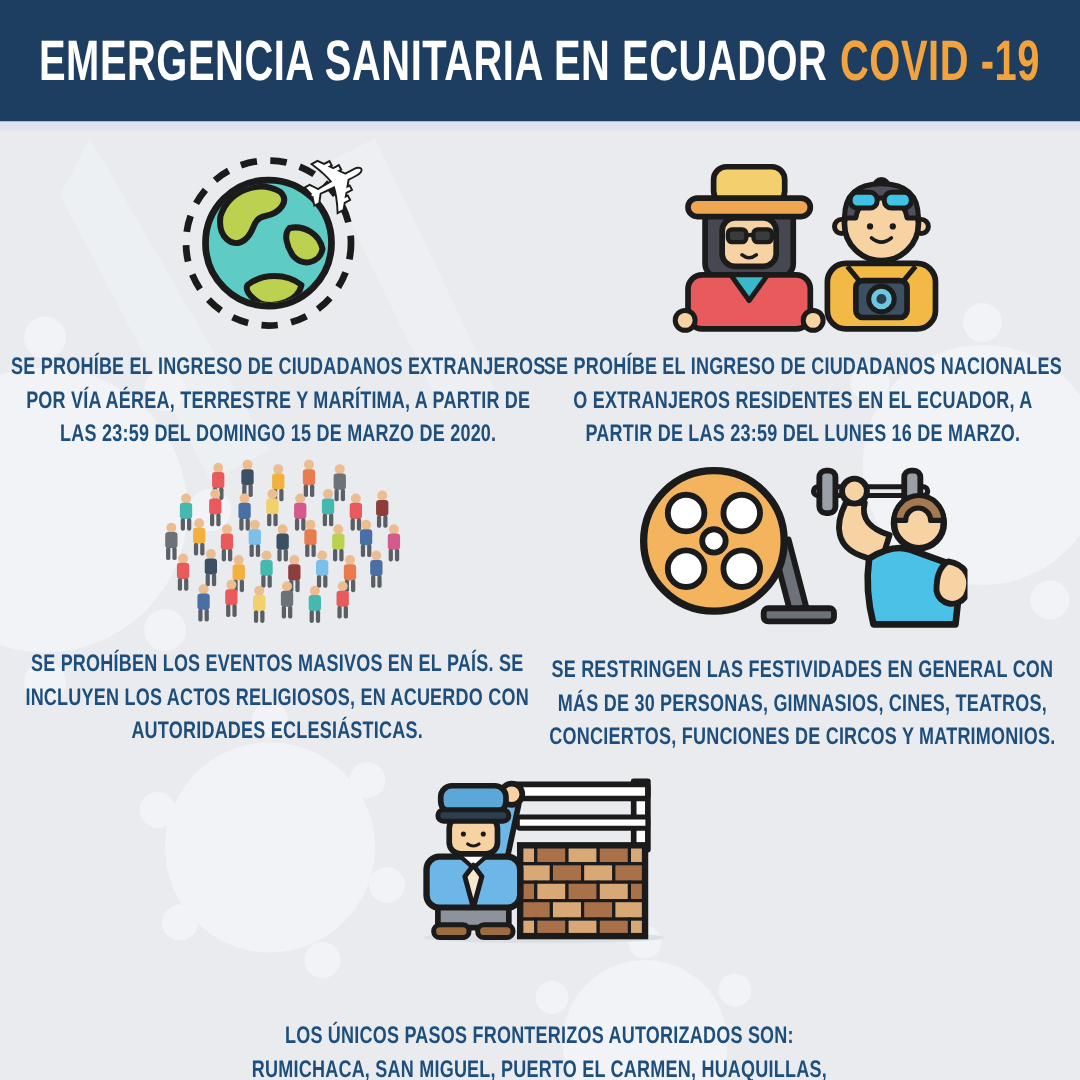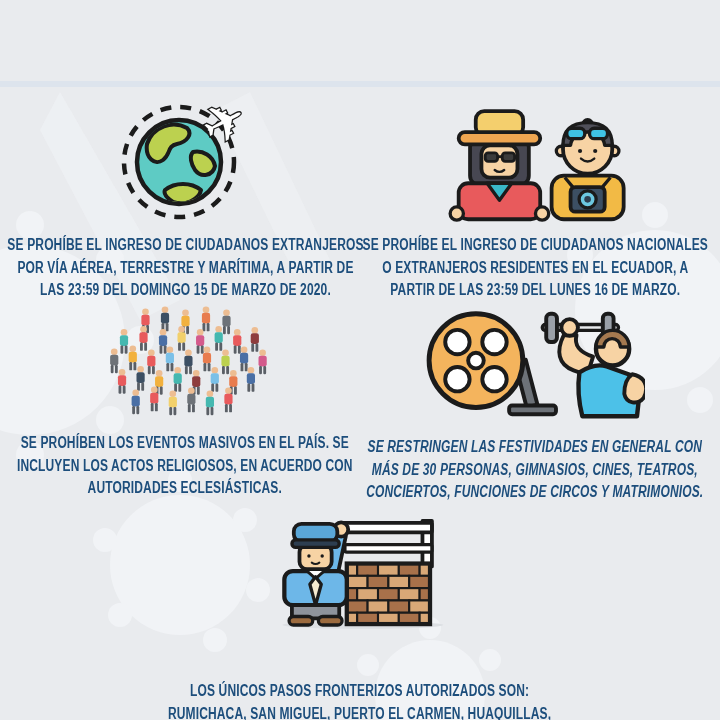--- a/index.html
+++ b/index.html
@@ -7,21 +7,21 @@
   .poster{position:relative;width:720px;height:720px;background:#e9ebee;overflow:hidden;margin:0 auto;}
   .bg-watermark{position:absolute;left:0;top:0;z-index:0;}
   .header{position:absolute;left:0;top:0;width:720px;height:81px;background:#1e3e61;display:flex;align-items:center;justify-content:center;z-index:2;}
   .header-strip{position:absolute;left:0;top:81px;width:720px;height:6px;background:#dde4ed;z-index:2;}
   .title{margin:0;font-weight:bold;font-size:38px;line-height:1;color:#ffffff;white-space:nowrap;transform:scaleX(0.70);transform-origin:50% 50%;letter-spacing:0.5px;}
   .title .accent{color:#f2a33d;margin-left:12px;}
   .cell{position:absolute;display:flex;flex-direction:column;align-items:center;z-index:1;}
   #cell-1{left:20px;top:92px;width:330px;}
   #cell-2{left:370px;top:92px;width:330px;}
   #cell-3{left:20px;top:296px;width:330px;}
-  #cell-4{left:370px;top:300px;width:330px;font-style:italic;}
+  #cell-4{left:370px;top:300px;width:330px;}
   #cell-5{left:140px;top:512px;width:440px;gap:40px;}
   .icon-box{display:flex;align-items:flex-end;justify-content:center;height:132px;}
   #cell-3 .icon-box,#cell-4 .icon-box{height:126px;}
   #cell-5 .icon-box{height:118px;}
   .caption{margin:10px 0 0;display:flex;flex-direction:column;align-items:center;transform:scaleX(0.75);transform-origin:50% 0;}
   .cap-line{white-space:nowrap;font-weight:bold;font-size:16px;line-height:22.5px;color:#1d4e7c;letter-spacing:0.2px;}
 </style>
 </head>
 <body>
 
@@ -58,20 +58,23 @@
         <circle cx="430" cy="695" r="55"></circle>
         <circle cx="430" cy="628" r="11"></circle>
           <circle cx="490" cy="660" r="11"></circle>
           <circle cx="368" cy="665" r="11"></circle>
       </g>
       <path d="M60 92 L180 300 L140 320 L40 130 Z" opacity="0.6"></path>
       <path d="M250 92 L330 260 L295 275 L215 110 Z" opacity="0.5"></path>
     </g>
   </svg>
 
+  <header class="header">
+    <h1 class="title"><span>EMERGENCIA SANITARIA EN ECUADOR</span><span class="accent">COVID -19</span></h1>
+  </header>
   <div class="header-strip"></div>
 
   <section class="cell" id="cell-1">
     <div class="icon-box">
       <svg width="152" height="130" viewBox="0 0 152 130">
         <defs>
             <clipPath id="globeclip">
               <circle cx="70" cy="68" r="40"></circle>
             </clipPath>
           </defs>

